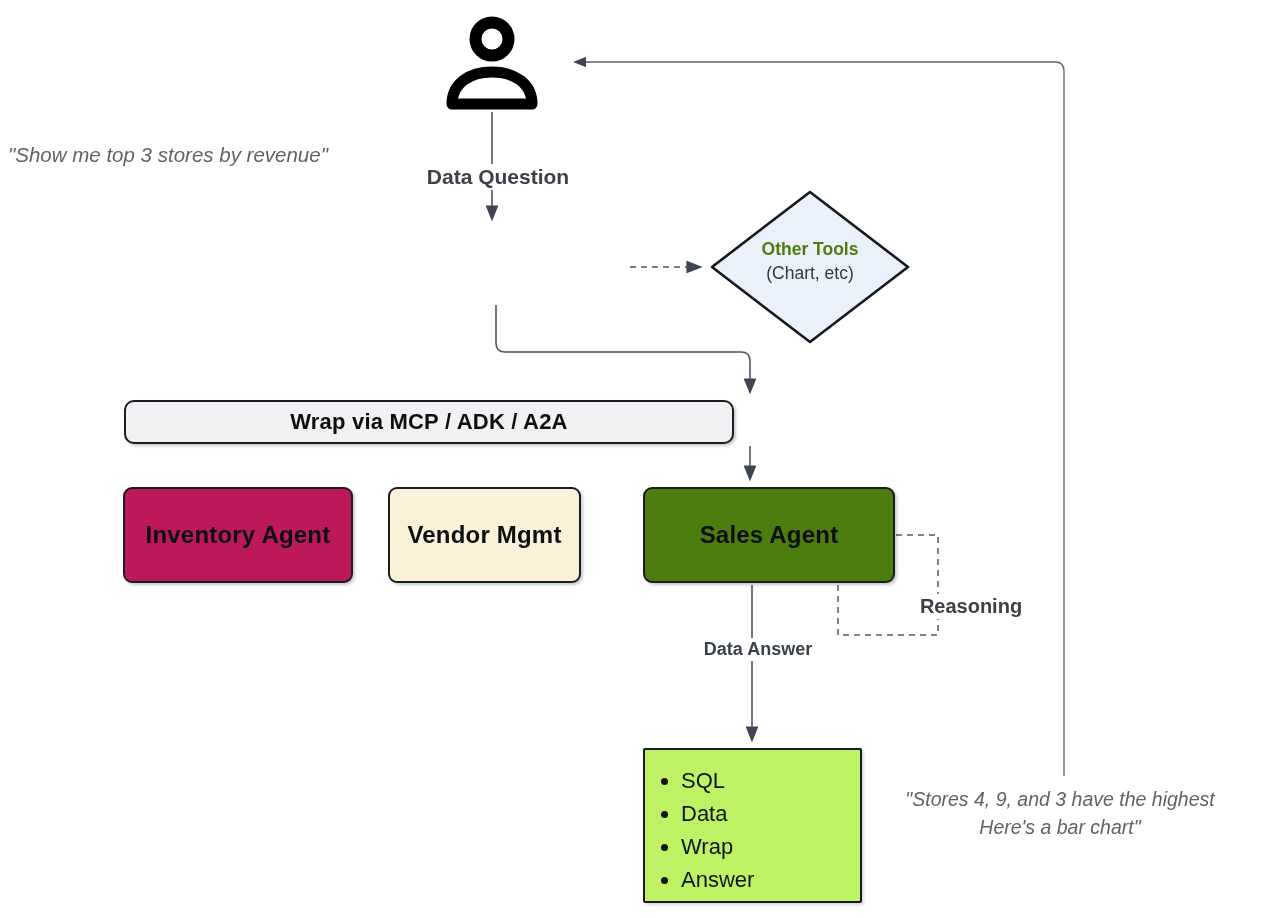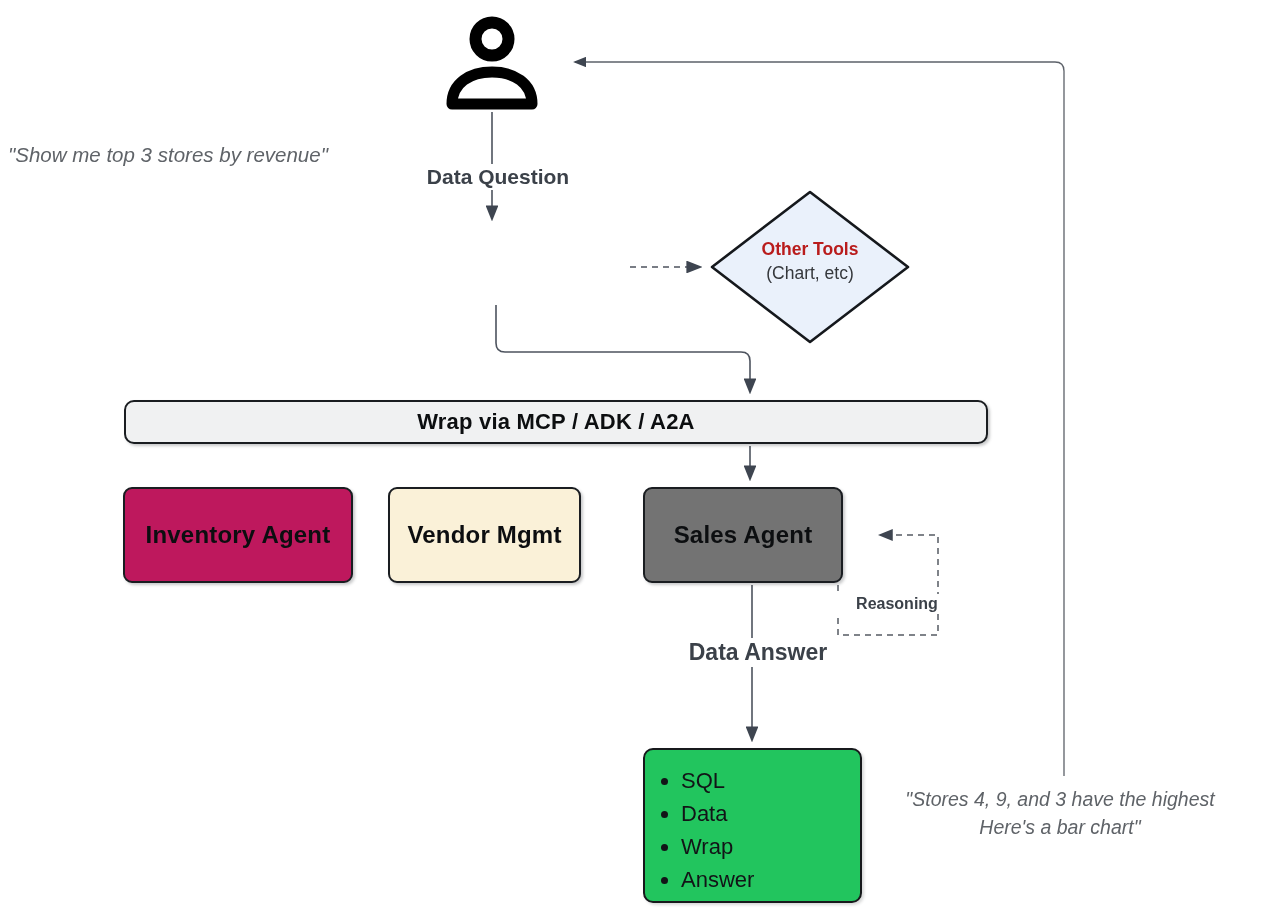--- a/index.html
+++ b/index.html
@@ -11,48 +11,48 @@
 
   
   .node{
     position:absolute;display:flex;align-items:center;justify-content:center;
     border:2px solid #1a1d21;border-radius:9px;box-sizing:border-box;
     font-weight:700;color:#0c0e10;letter-spacing:.2px;
     box-shadow:2px 2px 3px rgba(60,64,67,.28);
     font-size:24px;text-align:center;z-index:2;
   }
   .orchestrator{left:363px;top:229px;width:264px;height:74px;background:#d6e2f8;}
-  .wrap-bar{left:124px;top:400px;width:864px;height:44px;background:#f0f1f2;font-size:22px;border-radius:10px;}
+  .wrap-bar{left:124px;top:400px;width:610px;height:44px;background:#f0f1f2;font-size:22px;border-radius:10px;}
   .inventory{left:123px;top:487px;width:230px;height:96px;background:#be185d;}
   .vendor{left:388px;top:487px;width:193px;height:96px;background:#faf1d8;}
-  .sales{left:643px;top:487px;width:200px;height:96px;background:#737373;}
+  .sales{left:643px;top:487px;width:252px;height:96px;background:#4d7c0f;}
 
   .output-box{
-    position:absolute;left:643px;top:748px;width:219px;height:155px;background:#22c55e;
-    border:2px solid #17191c;border-radius:10px;box-sizing:border-box;z-index:2;
+    position:absolute;left:643px;top:748px;width:219px;height:155px;background:#bef264;
+    border:2px solid #17191c;border-radius:2px;box-sizing:border-box;z-index:2;
     box-shadow:2px 2px 3px rgba(60,64,67,.2);
   }
   .output-box ul{margin:14px 0 0 0;padding:0 0 0 36px;}
   .output-box li{font-size:22px;line-height:33px;color:#121417;list-style:disc;}
 
   
   .diamond-text{
     position:absolute;left:725px;top:237px;width:170px;text-align:center;z-index:2;line-height:24px;
   }
-  .diamond-text .t1{font-weight:700;font-size:17.5px;color:#b91c1c;display:block;}
+  .diamond-text .t1{font-weight:700;font-size:17.5px;color:#4d7c0f;display:block;}
   .diamond-text .t2{font-weight:400;font-size:17.5px;color:#35383c;display:block;}
 
   
   .flow-label{
     position:absolute;background:#ffffff;text-align:center;font-weight:700;color:#3b4149;z-index:3;
     padding:1px 4px;
   }
   .lbl-question{left:384px;top:164px;width:220px;font-size:21px;}
-  .lbl-answer{left:644px;top:638px;width:220px;font-size:23px;}
-  .lbl-reasoning{left:823px;top:594px;width:140px;font-size:16px;}
+  .lbl-answer{left:644px;top:638px;width:220px;font-size:18px;}
+  .lbl-reasoning{left:897px;top:594px;width:140px;font-size:20px;}
 
   
   .quote{position:absolute;font-style:italic;color:#5f6368;z-index:2;}
   .quote-left{left:8px;top:143px;width:360px;font-size:20.5px;white-space:nowrap;}
   .quote-right{left:858px;top:785px;width:404px;font-size:19.5px;line-height:28px;text-align:center;}
 </style>
 </head>
 <body>
 
 <div class="canvas">

